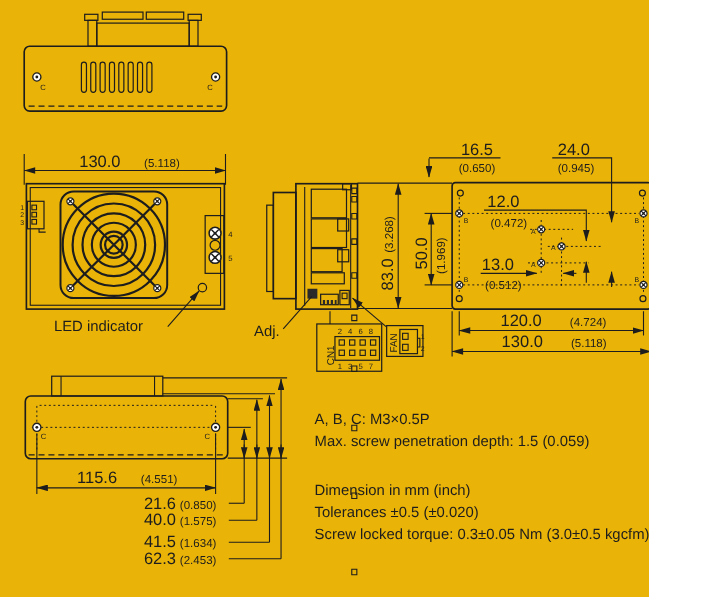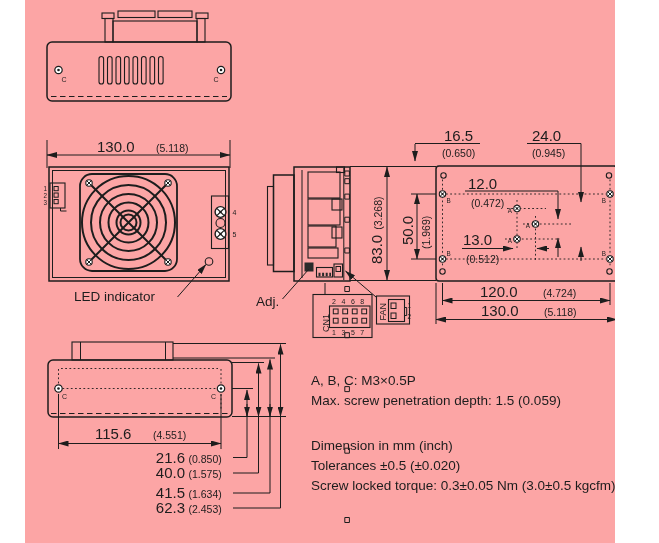--- a/index.html
+++ b/index.html
@@ -1,16 +1,16 @@
 <!DOCTYPE html>
 <html><head>
 <meta charset="utf-8">
 <style>
   html,body{margin:0;padding:0;background:#fff;}
-  .page{width:590px;height:543px;background:#fca5a5;position:relative;overflow:hidden;margin-left:25px;}
+  .page{width:590px;height:543px;background:#eab308;position:relative;overflow:hidden;}
   svg{display:block;}
   svg text{font-family:"Liberation Sans","DejaVu Sans",sans-serif;fill:#1d1d1d;stroke:none;}
   .t15{font-size:15px;}
   .t10{font-size:10.5px;}
   .t13{font-size:13.5px;}
   .t9{font-size:9px;}
   .t7{font-size:7px;}
   .t6{font-size:6.3px;}
   .ln{stroke:#1d1d1d;fill:none;stroke-width:1.5;}
   .ln2{stroke:#1d1d1d;fill:none;stroke-width:1.1;}

